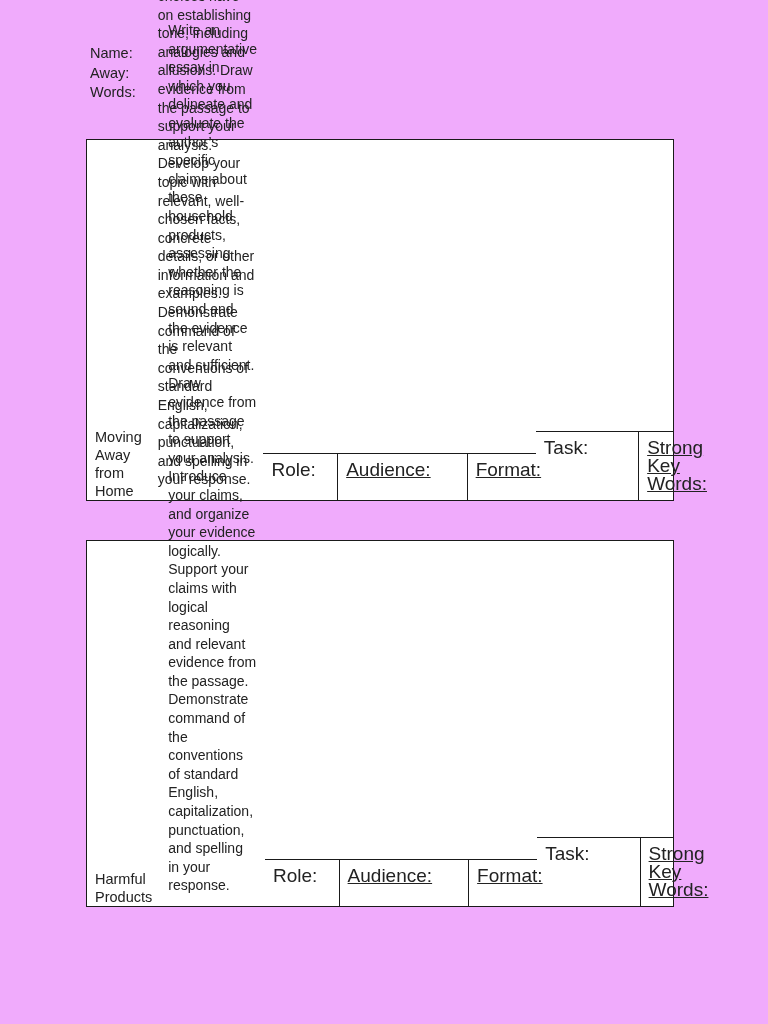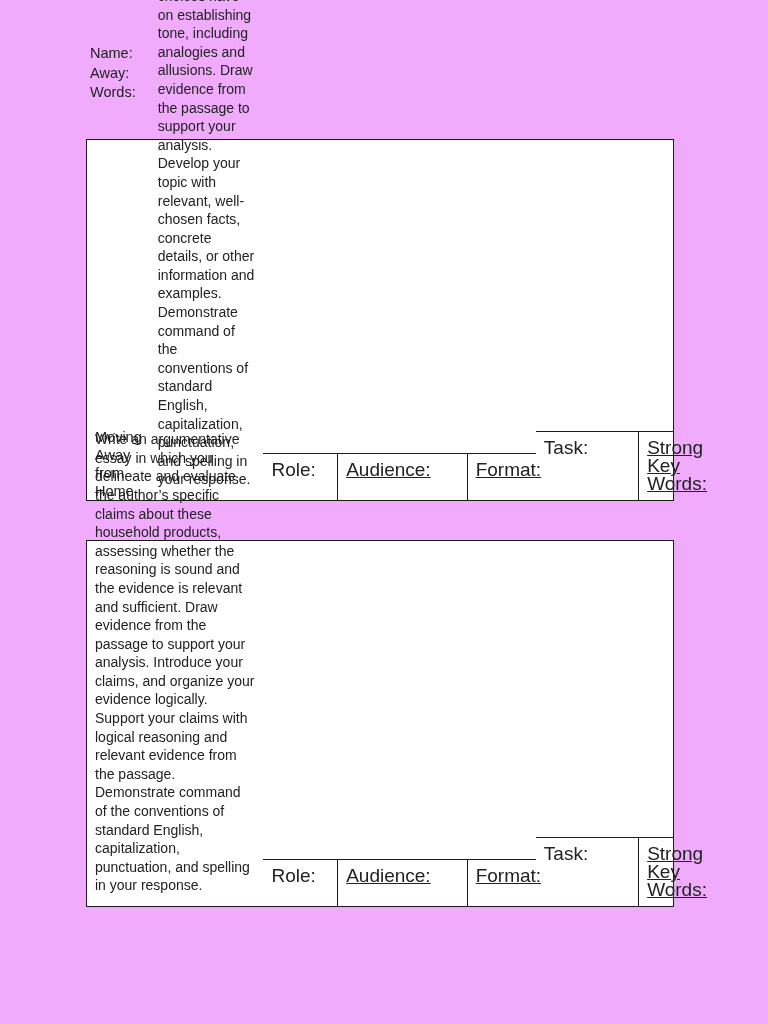--- a/index.html
+++ b/index.html
@@ -83,20 +83,21 @@
       <div class="cell audience">Audience:</div>
       <div class="cell format">Format:</div>
     </div>
     <div class="tbl-row row-bottom">
       <div class="cell task">Task:</div>
       <div class="cell keywords">Strong Key Words:</div>
     </div>
   </div>
 
   <div class="prompt-box box-2">
+    <div class="box-title">Harmful Products</div>
     <div class="box-desc">Write an argumentative essay in which you delineate and evaluate the author’s specific claims about these household products, assessing whether the reasoning is sound and the evidence is relevant and sufficient. Draw evidence from the passage to support your analysis. Introduce your claims, and organize your evidence logically. Support your claims with logical reasoning and relevant evidence from the passage. Demonstrate command of the conventions of standard English, capitalization, punctuation, and spelling in your response.</div>
     <div class="tbl-row row-top">
       <div class="cell role">Role:</div>
       <div class="cell audience">Audience:</div>
       <div class="cell format">Format:</div>
     </div>
     <div class="tbl-row row-bottom">
       <div class="cell task">Task:</div>
       <div class="cell keywords">Strong Key Words:</div>
     </div>

